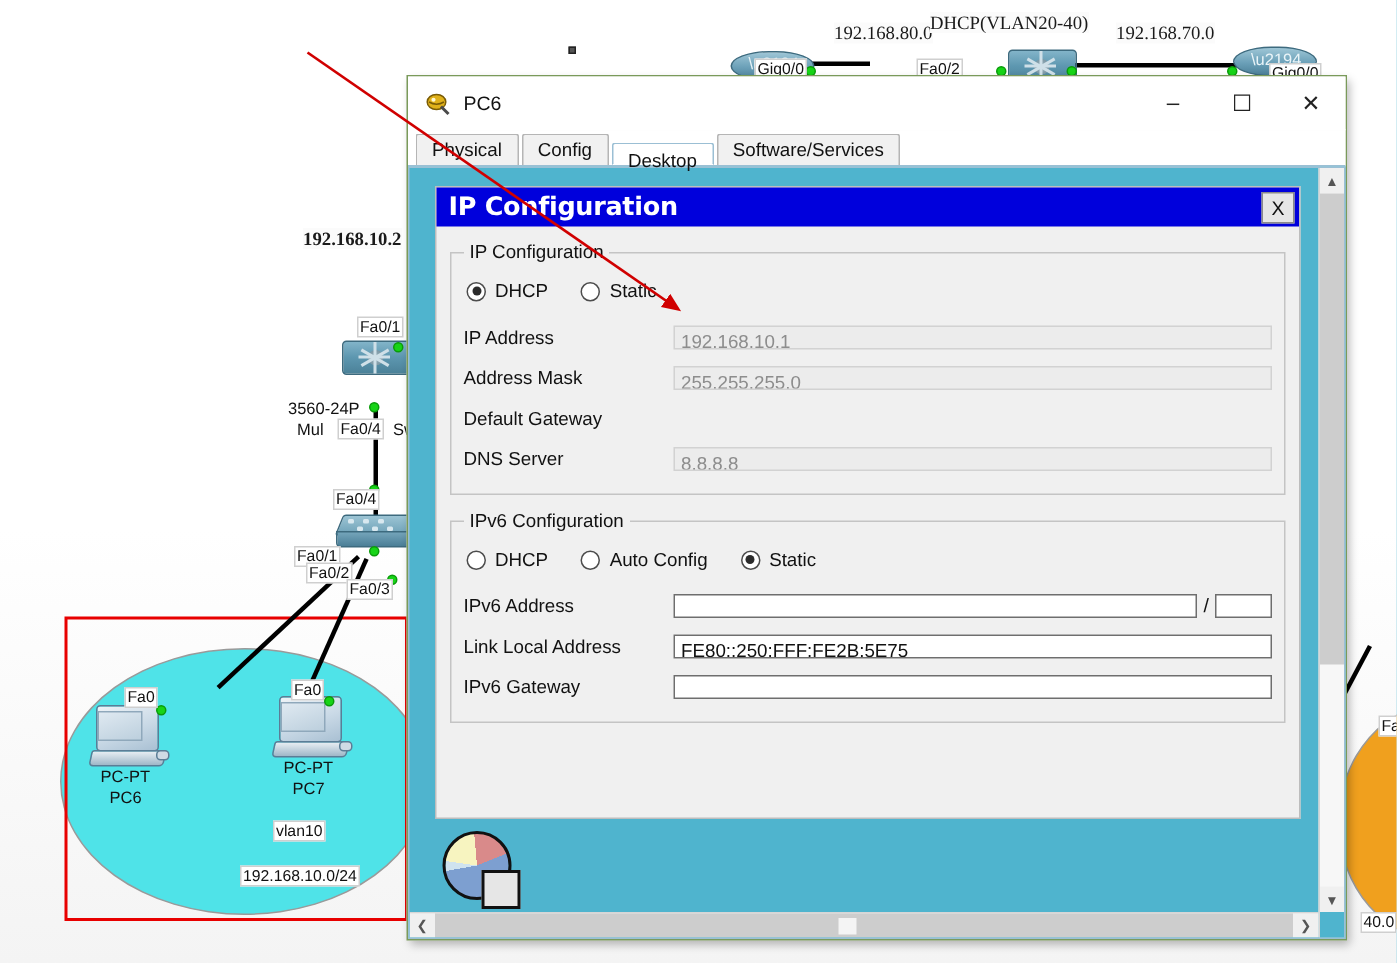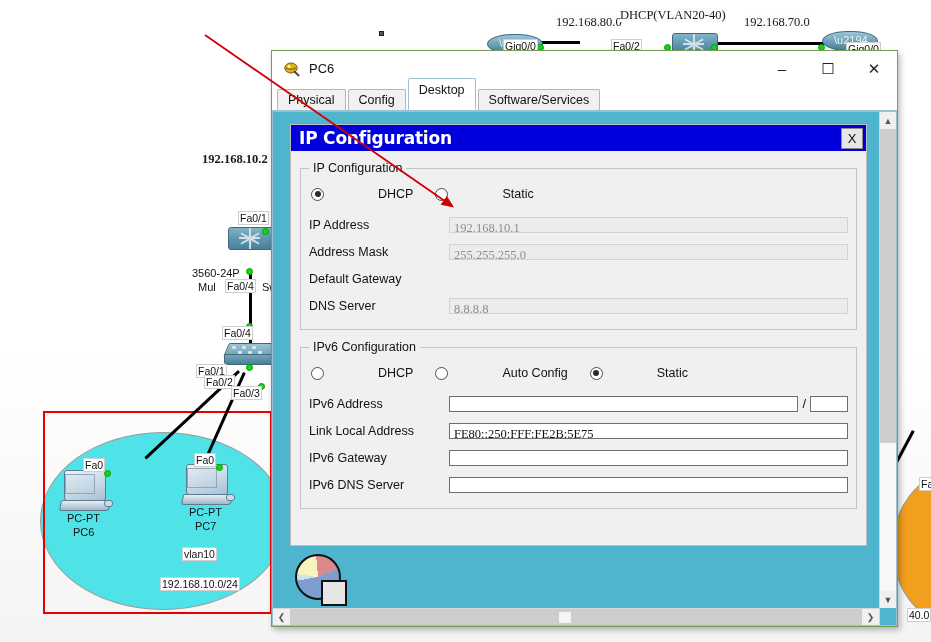--- a/index.html
+++ b/index.html
@@ -180,21 +180,21 @@
     padding:0 10px;
     font-size:12.5px; color:#111;
     background:#f1f1f1;
     border:1px solid #b5b5b5;
     border-bottom:none;
     margin-right:2px;
     border-radius:2px 2px 0 0;
     cursor:default; white-space:nowrap;
   }
   .tab.active {
-    background:#ffffff; height:32px; line-height:23px;
+    background:#ffffff; height:15px; line-height:23px;
     border-color:#9bbfd4; border-bottom:1px solid #ffffff;
     position:relative; z-index:2;
   }
 
   .body-area {
     flex:1 1 auto; position:relative;
     background:#4fb4ce;
     border:1px solid #9bbfd4;
     margin:0; overflow:hidden;
     display:flex;
@@ -232,29 +232,29 @@
   .radio-row { display:flex; align-items:center; height:22px; margin:2px 0 6px 2px; }
   .radio {
     width:13px; height:13px; border-radius:50%;
     border:1.4px solid #4c4c4c; background:#fff;
     display:inline-flex; align-items:center; justify-content:center;
     margin-right:6px; flex:0 0 auto; cursor:pointer;
   }
   .radio.on:after {
     content:""; width:6px; height:6px; border-radius:50%; background:#2b2b2b;
   }
-  .radio-lbl { font-size:12.5px; color:#111; margin-right:22px; cursor:pointer;margin-left:48px; }
+  .radio-lbl { font-size:12.5px; color:#111; margin-right:22px; cursor:pointer; }
 
   .field-row { display:flex; align-items:center; height:27px; }
   .field-lbl { width:140px; font-size:12.5px; color:#111; flex:0 0 auto; }
   .field-inp {
     flex:1 1 auto; height:16px; line-height:21px;
     font-size:12.5px; padding:0 4px;
     border:1px solid #b7b7b7; background:#ffffff; color:#111;
-    font-family:Liberation Serif, serif;
+    font-family:Liberation Sans, sans-serif;
     overflow:hidden; white-space:nowrap;
   }
   .field-inp.disabled { background:#ececec; color:#8d8d8d; border-color:#d2d2d2; }
   .field-inp.v6 { border-color:#6e6e6e; }
   .slash { margin:0 4px; font-size:13px; color:#111; }
   .prefix-inp { width:38px; flex:0 0 auto; }
 
   
   .vscroll {
     width:17px; flex:0 0 auto; background:#f0f0f0;
@@ -500,24 +500,20 @@
 
           <div id="ipv6-fields">
               <div class="field-row">
                 <span class="field-lbl">Link Local Address</span>
                 <span class="field-inp v6">FE80::250:FFF:FE2B:5E75</span>
               </div>
               <div class="field-row">
                 <span class="field-lbl">IPv6 Gateway</span>
                 <span class="field-inp v6"></span>
               </div>
-              <div class="field-row">
-                <span class="field-lbl">IPv6 DNS Server</span>
-                <span class="field-inp v6"></span>
-              </div>
             </div>
         </fieldset>
       </div>
 
       <div class="desk-icon">
         <span class="pie"></span>
         <span class="pie-doc"></span>
       </div>
 
       <div class="hscroll" style="position:absolute; left:0; right:0; bottom:0;">

